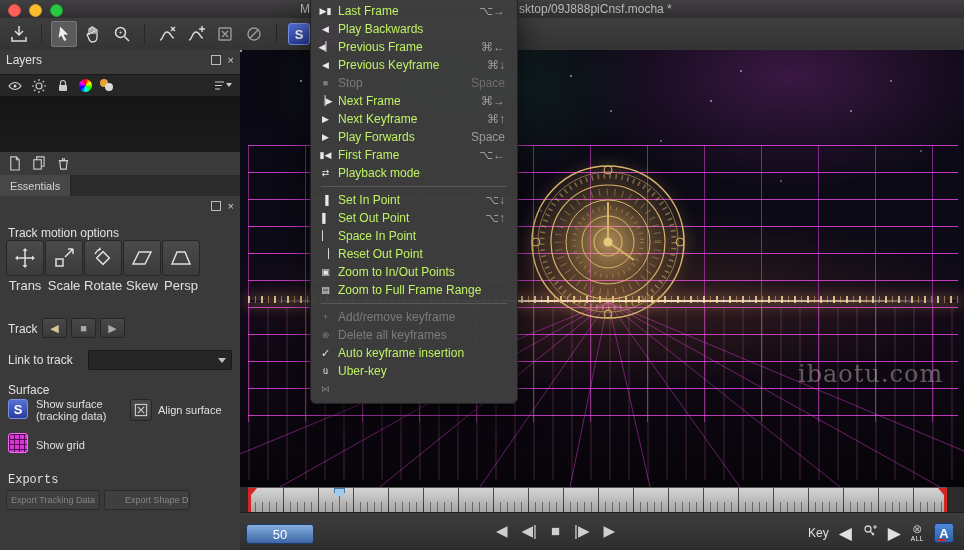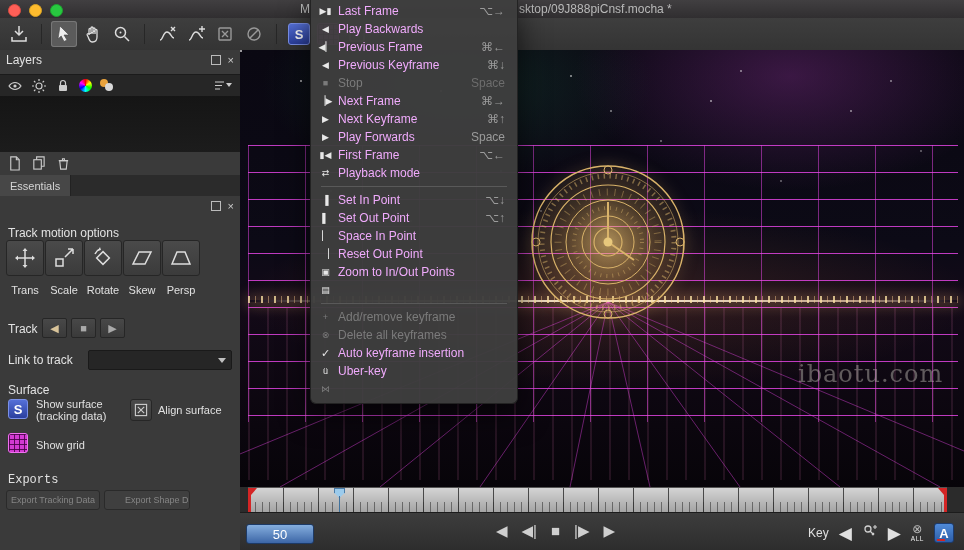--- a/index.html
+++ b/index.html
@@ -39,21 +39,21 @@
   .palette{position:relative;width:15px;height:13px;}
   .palette i{position:absolute;width:8px;height:8px;border-radius:50%;}
   .palette i:nth-child(1){left:0;top:0;background:#e8a23c;}
   .palette i:nth-child(2){left:5px;top:4px;background:#d9d9d9;}
   .tabs{position:absolute;left:0;right:0;top:125px;height:21px;background:#2b2b2b;display:flex;font-size:11px;}
   .tab{padding:0 10px;display:flex;align-items:center;color:#d5d5d5;background:#474747;border-right:1px solid #222;}
   .tab.active{background:#161616;color:#fff;}
   .sec-label{position:absolute;left:8px;font-size:12px;color:#e2e2e2;white-space:nowrap;}
   .mcol{position:absolute;top:190px;width:38px;text-align:center;}
   .mbtn{width:38px;height:36px;background:linear-gradient(#4a4a4a,#3b3b3b);border:1px solid #262626;border-radius:3px;display:flex;align-items:center;justify-content:center;padding:0;}
-  .mlabel{font-size:11px;color:#e0e0e0;margin-top:8px;}
+  .mlabel{font-size:13px;color:#e0e0e0;margin-top:2px;}
   .trkbtn{position:absolute;top:268px;width:25px;height:20px;background:linear-gradient(#484848,#3a3a3a);border:1px solid #262626;border-radius:2px;display:flex;align-items:center;justify-content:center;font-size:11px;padding:0;}
   .select{position:absolute;left:88px;top:300px;width:142px;height:18px;background:#262626;border:1px solid #1a1a1a;border-radius:2px;}
   .select .caret{position:absolute;right:5px;top:7px;width:0;height:0;border-left:4px solid transparent;border-right:4px solid transparent;border-top:5px solid #c0c0c0;}
   .two-line{font-size:11px;line-height:12px;color:#e0e0e0;}
   .expbtn{position:absolute;top:440px;height:20px;background:#3f3f3f;border:1px solid #2a2a2a;border-radius:3px;color:#858585;font-size:9px;display:flex;align-items:center;justify-content:center;white-space:nowrap;overflow:hidden;padding:0 3px;}
   
   .viewport{position:absolute;left:240px;top:50px;width:724px;height:437px;overflow:hidden;background:
       radial-gradient(ellipse 300px 150px at 30% 8%,rgba(30,95,70,.35),transparent 65%),
       radial-gradient(ellipse 360px 190px at 76% 6%,rgba(125,45,135,.42),transparent 60%),
       radial-gradient(ellipse 520px 130px at 51% 57%,rgba(210,125,65,.18),transparent 70%),
@@ -101,21 +101,21 @@
   .allbtn{background:none;border:none;display:flex;flex-direction:column;align-items:center;color:#bbb;padding:0;font-family:inherit;}
   .allbtn .gx{font-size:12px;line-height:11px;}
   .allbtn .alab{font-size:6.5px;color:#eee;letter-spacing:.5px;}
   .abtn{position:relative;width:20px;height:20px;background:linear-gradient(#4f8ad8,#2d5ea8);border:1px solid #1c3c70;border-radius:3px;color:#fff;font-weight:bold;font-size:13px;display:flex;align-items:center;justify-content:center;padding:0;font-family:inherit;}
   .abtn::after{content:"";position:absolute;left:2px;bottom:1px;width:8px;height:2px;background:#d42525;}
   
   .menu{position:absolute;left:310px;top:0;width:206px;background:rgba(62,62,62,.97);border:1px solid #232323;border-top:none;border-radius:0 0 6px 6px;box-shadow:0 10px 30px rgba(0,0,0,.65);padding:2px 0 5px;z-index:99;font-size:12px;}
   .menu-item{display:flex;align-items:center;height:18px;padding:0 12px 0 6px;gap:4px;}
   .mi-icon{width:17px;flex:none;text-align:center;font-size:9px;color:#e8e8e8;}
   .mi-icon.checked{font-size:11px;}
-  .mi-label{flex:1;white-space:nowrap;color:#f0abfc;}
+  .mi-label{flex:1;white-space:nowrap;color:#bef264;}
   .mi-shortcut{color:#9b9b9b;margin-left:10px;white-space:nowrap;}
   .menu-item.disabled .mi-label,.menu-item.disabled .mi-icon{color:#7b7b7b;}
   .menu-item.disabled .mi-shortcut{color:#6d6d6d;}
   .menu-sep{height:1px;background:#595959;margin:4px 10px;}
 </style>
 </head>
 <body>
 
 <div id="app">
 
@@ -501,20 +501,21 @@
         <span class="mi-label">Reset Out Point</span>
         <span class="mi-shortcut"></span>
       </div>
       <div class="menu-item">
         <span class="mi-icon">▣</span>
         <span class="mi-label">Zoom to In/Out Points</span>
         <span class="mi-shortcut"></span>
       </div>
       <div class="menu-item">
         <span class="mi-icon">▤</span>
+        <span class="mi-label">Zoom to Full Frame Range</span>
         <span class="mi-shortcut"></span>
       </div>
       <div class="menu-sep"></div>
       <div class="menu-item disabled">
         <span class="mi-icon">+</span>
         <span class="mi-label">Add/remove keyframe</span>
         <span class="mi-shortcut"></span>
       </div>
       <div class="menu-item disabled">
         <span class="mi-icon">⊗</span>

